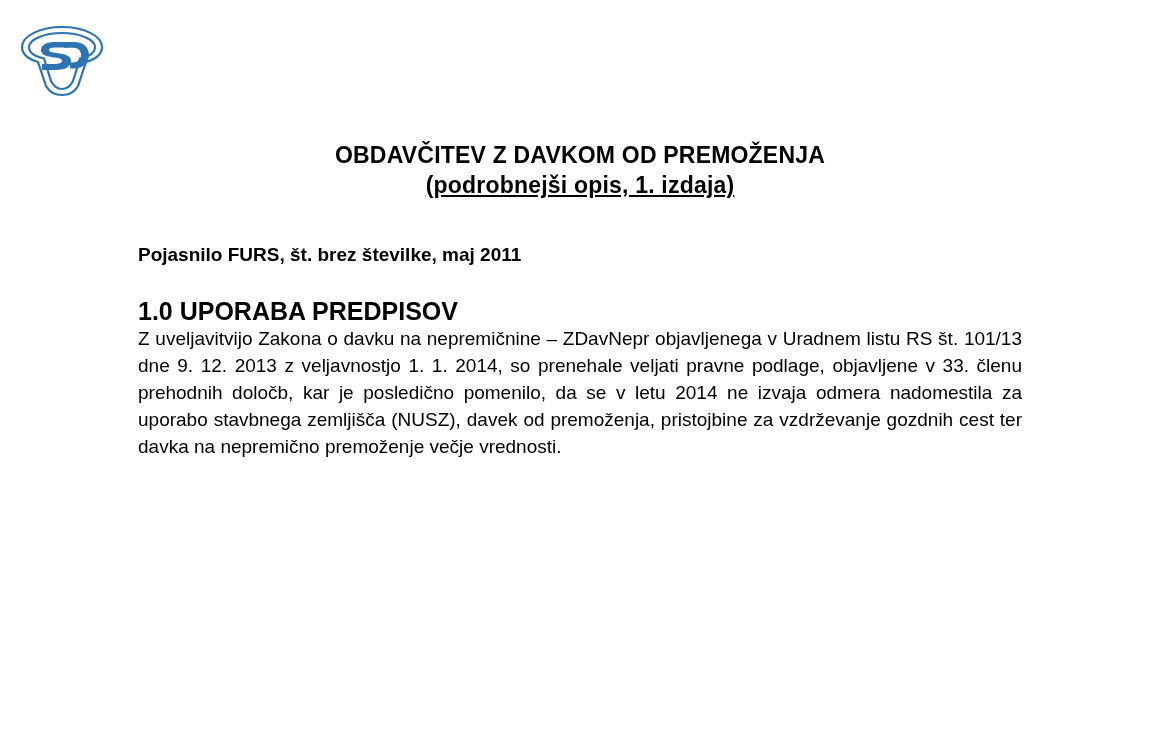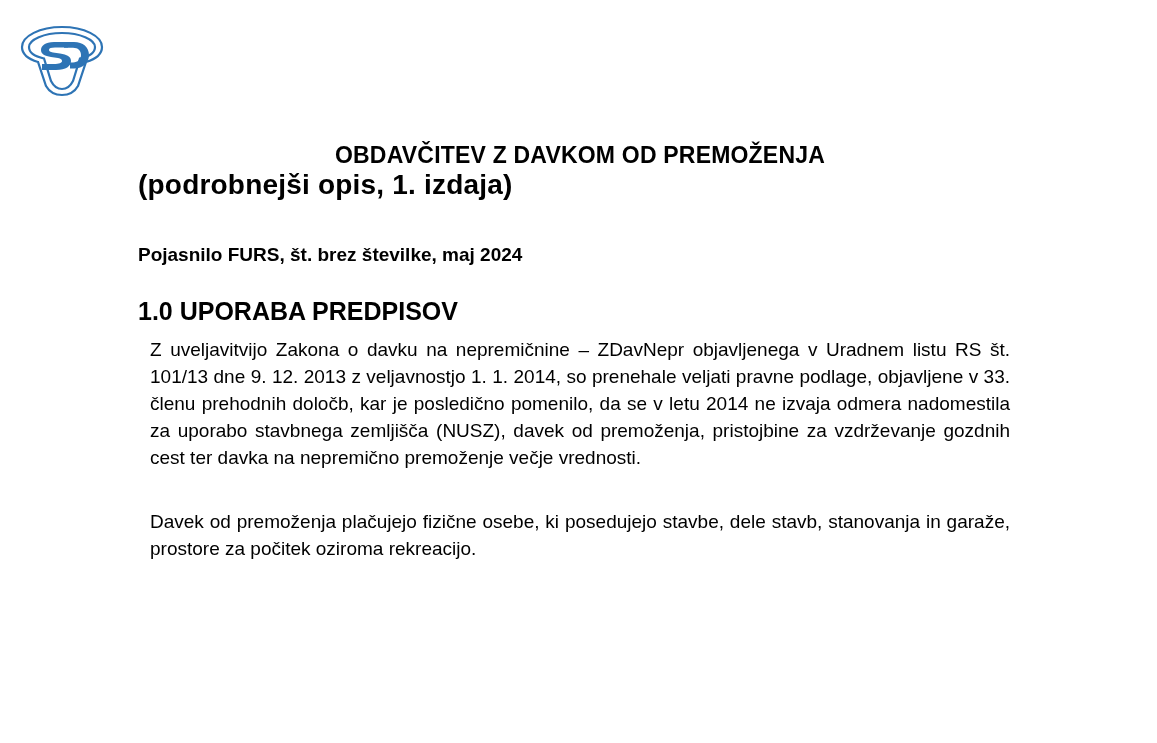--- a/index.html
+++ b/index.html
@@ -35,25 +35,26 @@
     width: 884px;
   }
   .doc-title {
     text-align: center;
     font-weight: bold;
     font-size: 23px;
     line-height: 30px;
     letter-spacing: 0.2px;
   }
   .doc-subtitle {
-    text-align: left;
+    text-align: center;
     font-weight: bold;
-    font-size: 28px;
+    font-size: 23px;
     line-height: 30px;
     letter-spacing: 0.2px;
+    text-decoration: underline;
   }
   .doc-reference {
     margin-top: 42px;
     font-weight: bold;
     font-size: 19px;
     line-height: 26px;
   }
   .section {
     margin-top: 30px;
   }
@@ -61,21 +62,21 @@
     font-weight: bold;
     font-size: 25px;
     line-height: 26px;
     margin-bottom: 1px;
   }
   .para {
     font-size: 19px;
     line-height: 27px;
     text-align: justify;
     text-justify: inter-word;
-    margin: 12px;
+    margin: 0;
   }
   .para + .para {
     margin-top: 25px;
   }
   .section.sec2 {
     margin-top: 37px;
   }
 </style>
 </head>
 <body>
@@ -93,25 +94,24 @@
         <path d="M46 18 L46 23.8 L55 23.8 C60 23.8, 63 26.6, 63 31 C63 35.4, 60 38.4, 55 38.4 L52 38.4 L52 44.5 L56 44.5 C65 44.5, 71 38.9, 71 31 C71 23.2, 65 18, 56 18 Z"></path>
       </g>
     </svg>
   </div>
 
   <div class="content">
 
     <div class="doc-title">OBDAVČITEV Z DAVKOM OD PREMOŽENJA</div>
     <div class="doc-subtitle">(podrobnejši opis, 1. izdaja)</div>
 
-    <div class="doc-reference">Pojasnilo FURS, št. brez številke, maj 2024</div>
+    <div class="doc-reference">Pojasnilo FURS, št. brez številke, maj 2011</div>
 
     <div class="section sec1">
       <div class="section-heading">1.0 UPORABA PREDPISOV</div>
       <p class="para">Z uveljavitvijo Zakona o davku na nepremičnine – ZDavNepr objavljenega v Uradnem listu RS št. 101/13 dne 9. 12. 2013 z veljavnostjo 1. 1. 2014, so prenehale veljati pravne podlage, objavljene v 33. členu prehodnih določb, kar je posledično pomenilo, da se v letu 2014 ne izvaja odmera nadomestila za uporabo stavbnega zemljišča (NUSZ), davek od premoženja, pristojbine za vzdrževanje gozdnih cest ter davka na nepremično premoženje večje vrednosti.</p>
     </div>
 
     <div class="section sec2">
-      <p class="para">Davek od premoženja plačujejo fizične osebe, ki posedujejo stavbe, dele stavb, stanovanja in garaže, prostore za počitek oziroma rekreacijo.</p>
     </div>
 
   </div>
 </div>
 
 </body></html>

